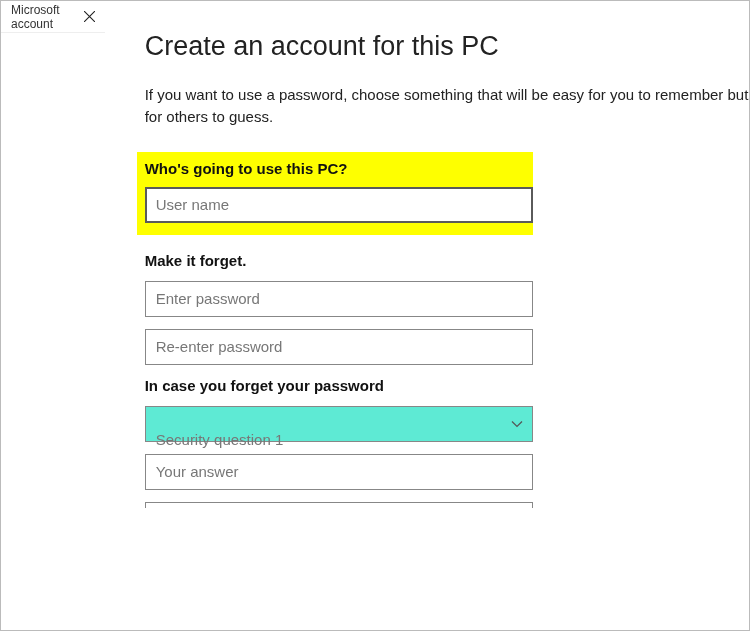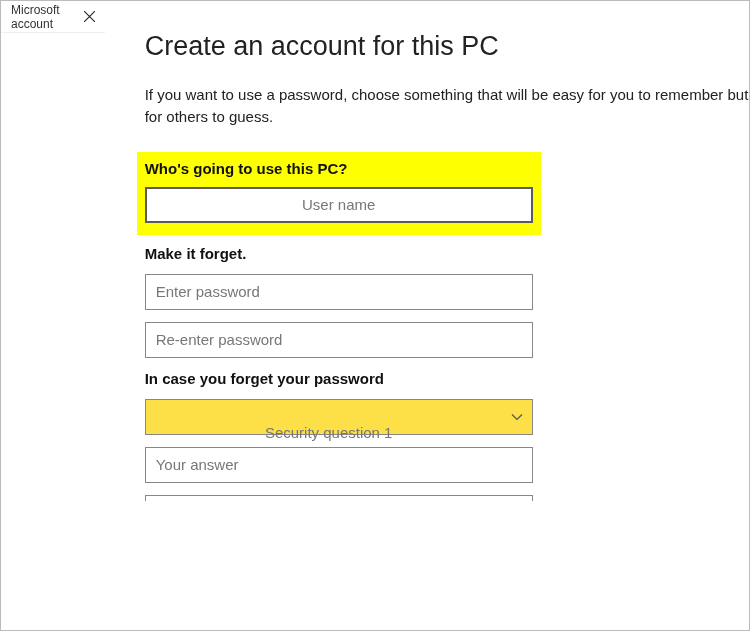--- a/index.html
+++ b/index.html
@@ -88,24 +88,24 @@
       margin-bottom: 22px;
     }
     .subtitle {
       font-size: 15px;
       color: #222;
       line-height: 1.45;
       margin-bottom: 24px;
     }
     .section-highlight {
       background: #feff00;
-      padding: 8px 8px 12px 8px;
+      padding: 8px 0 12px 8px;
       margin-left: -8px;
       margin-right: 250px;
-      margin-bottom: 10px;
+      margin-bottom: 17px;
     }
     .section-title {
       font-size: 15px;
       font-weight: 600;
       color: #111;
       margin-bottom: 10px;
     }
     .section-title.normal {
       margin-top: 6px;
       margin-bottom: 12px;
@@ -128,23 +128,23 @@
       height: 36px;
       padding: 0 9px;
     }
     .select-wrap {
       position: relative;
       width: 388px;
       margin-bottom: 12px;
     }
     .select-wrap .field {
       margin-bottom: 0;
-      text-align: center;
+      text-align: left;
       width: 100%;
-      background: #fde047;
+      background: #5eead4;
       cursor: pointer;
       color: #777;
       line-height: 32px;
       padding-right: 30px;
     }
     .select-chevron {
       position: absolute;
       right: 10px;
       top: 50%;
       transform: translateY(-50%);
@@ -205,21 +205,21 @@
   </div>
 
   <div class="content-wrap">
     <div class="content">
 
       <h1 class="page-title">Create an account for this PC</h1>
       <p class="subtitle">If you want to use a password, choose something that will be easy for you to remember but hard for others to guess.</p>
 
       <div class="section-highlight">
         <div class="section-title">Who's going to use this PC?</div>
-        <input class="field focused" type="text" style="margin-bottom: 0px; text-align: center;" placeholder="User name">
+        <input class="field focused" type="text" style="margin-bottom: 0px;" placeholder="User name">
       </div>
 
       <div class="section-title normal">Make it forget.</div>
       <input class="field" type="password" placeholder="Enter password" style="">
       <input class="field" type="password" placeholder="Re-enter password" style="">
 
       <div class="section-title normal">In case you forget your password</div>
       <div class="select-wrap">
         <button class="field" type="button">Security question 1</button>
         <span class="select-chevron">

